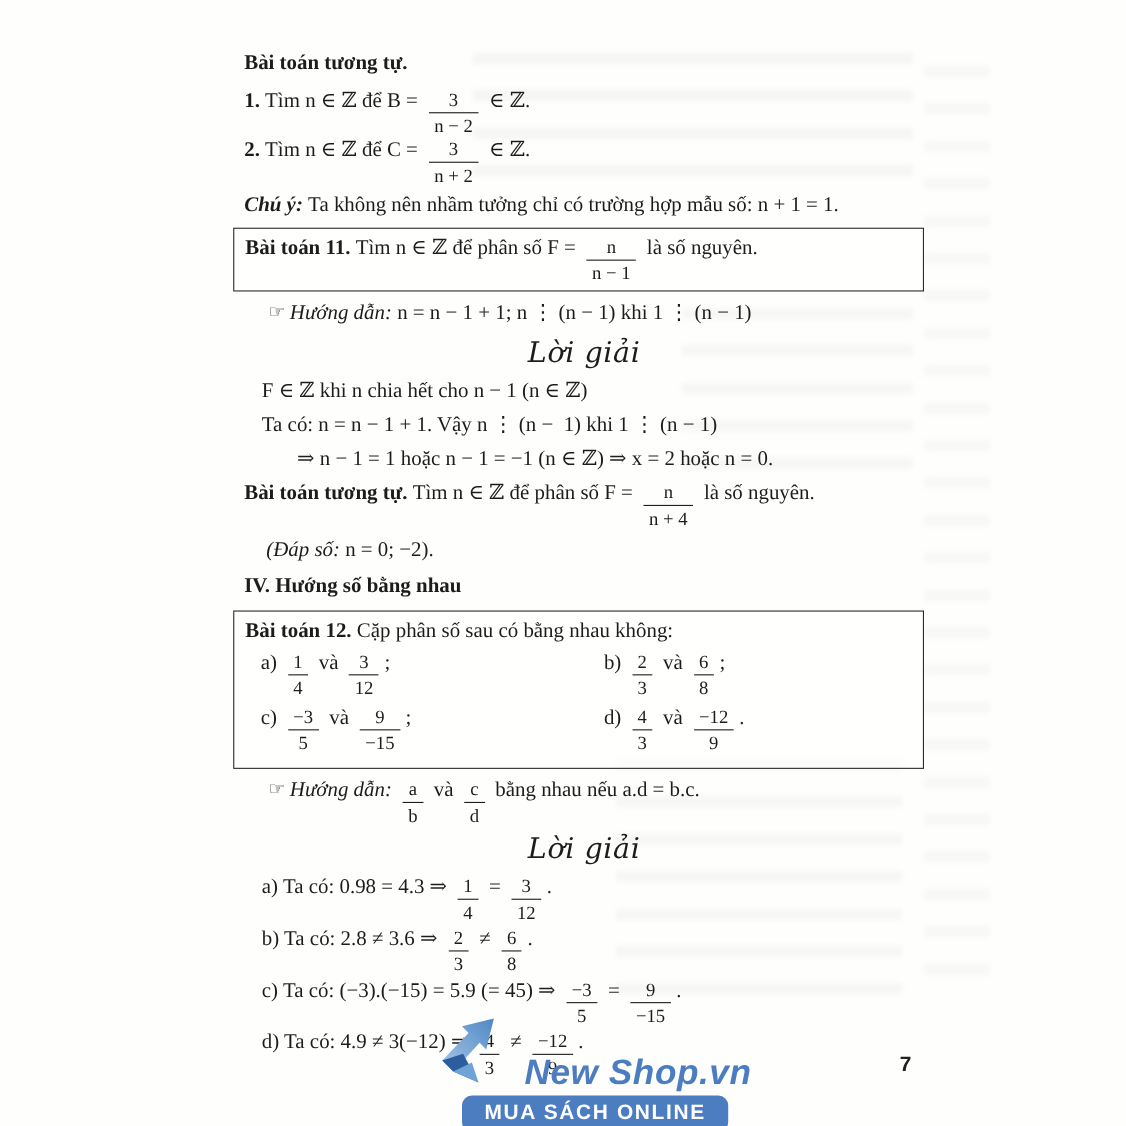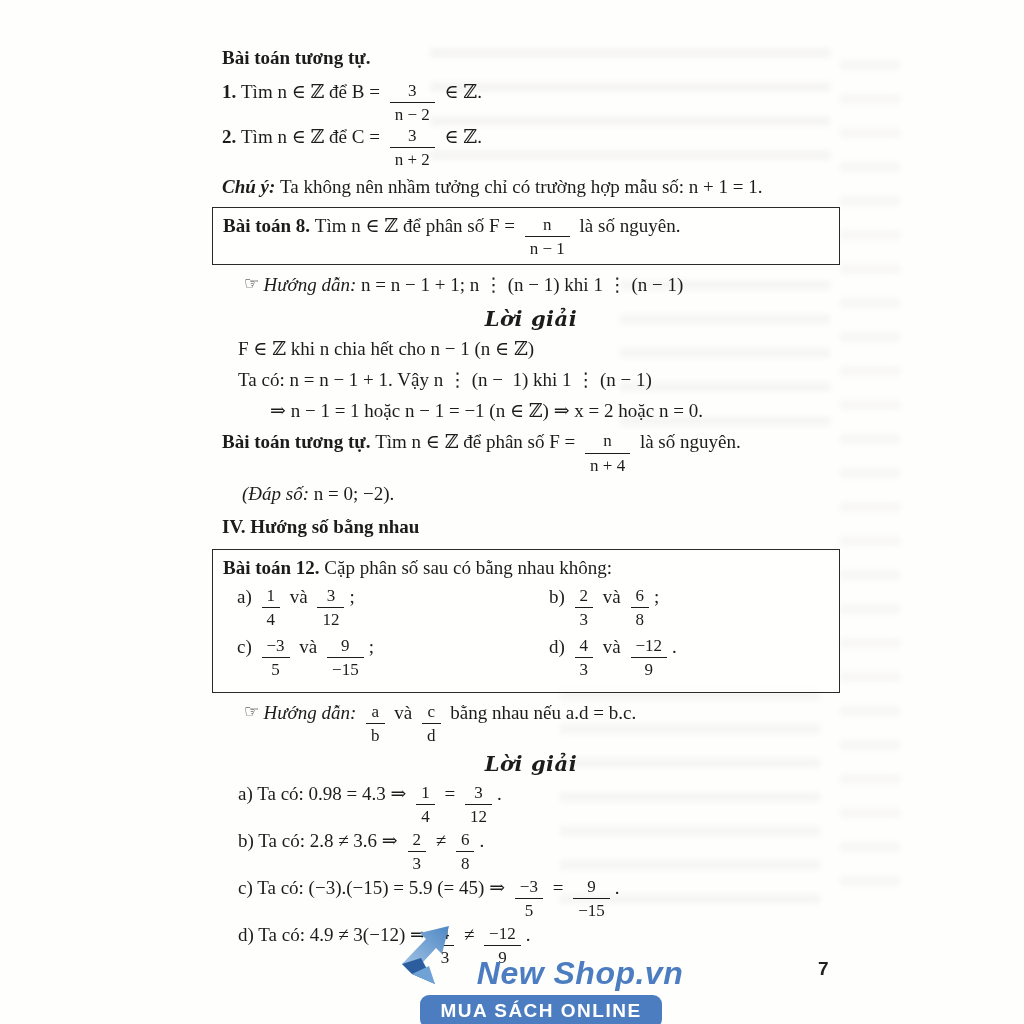--- a/index.html
+++ b/index.html
@@ -31,21 +31,21 @@
   .row.center{justify-content:center;margin:5px 0;}
   .row.guide{padding-left:22px;}
   .row.ind1{padding-left:16px;margin:5px 0;}
   .row.ind2{padding-left:48px;margin:5px 0;}
   .row.sol{min-height:46px;padding-left:16px;margin:1px 0;}
   .row.answer{padding-left:20px;margin:7px 0;}
 
   .t.b{font-weight:bold;}
   .t.i{font-style:italic;}
   .t.bi{font-weight:bold;font-style:italic;}
-  .t.script{font-style:italic;font-weight:bold;font-family:"DejaVu Serif",serif;font-size:21px;letter-spacing:.5px;}
+  .t.script{font-style:italic;font-weight:normal;font-family:"DejaVu Serif",serif;font-size:26px;letter-spacing:.5px;}
   .t.hand{font-style:normal;font-size:17px;}
 
   .frac{display:inline-flex;flex-direction:column;align-items:stretch;text-align:center;
     vertical-align:middle;margin:0 5px;font-size:17px;line-height:1.12;}
   .frac .num{display:block;padding:1px 5px 2px;border-bottom:1.4px solid #1c1c1c;}
   .frac .den{display:block;padding:2px 5px 0;}
 
   .pbox{border:1.6px solid #2a2a2a;margin:4px 0 8px -10px;padding:3px 10px;background:rgba(255,255,255,.6);}
   .pbox .row{margin:3px 0;}
   .grid2{display:grid;grid-template-columns:312px 1fr;padding:0 0 4px 14px;}
@@ -82,21 +82,21 @@
   <div class="bleed b2"></div>
   <div class="bleed b3"></div>
   <div class="bleed b4"></div>
 
   <div class="content">
       <div class="row head"><span class="t b">Bài toán tương tự.</span></div>
       <div class="row frac-row"><span class="t b">1. </span><span class="t">Tìm n ∈ ℤ để B = </span><span class="frac"><span class="num">3</span><span class="den">n − 2</span></span><span class="t"> ∈ ℤ.</span></div>
       <div class="row frac-row"><span class="t b">2. </span><span class="t">Tìm n ∈ ℤ để C = </span><span class="frac"><span class="num">3</span><span class="den">n + 2</span></span><span class="t"> ∈ ℤ.</span></div>
       <div class="row"><span class="t bi">Chú ý: </span><span class="t">Ta không nên nhầm tưởng chỉ có trường hợp mẫu số: n + 1 = 1.</span></div>
       <div class="pbox">
-        <div class="row frac-row"><span class="t b">Bài toán 8. </span><span class="t">Tìm n ∈ ℤ để phân số F = </span><span class="frac"><span class="num">n</span><span class="den">n − 1</span></span><span class="t"> là số nguyên.</span></div>
+        <div class="row frac-row"><span class="t b">Bài toán 11. </span><span class="t">Tìm n ∈ ℤ để phân số F = </span><span class="frac"><span class="num">n</span><span class="den">n − 1</span></span><span class="t"> là số nguyên.</span></div>
       </div>
       <div class="row guide"><span class="t hand">☞ </span><span class="t i">Hướng dẫn:</span><span class="t"> n = n − 1 + 1; n ⋮ (n − 1) khi 1 ⋮ (n − 1)</span></div>
       <div class="row center"><span class="t script">Lời giải</span></div>
       <div class="row ind1"><span class="t">F ∈ ℤ khi n chia hết cho n − 1 (n ∈ ℤ)</span></div>
       <div class="row ind1"><span class="t">Ta có: n = n − 1 + 1. Vậy n ⋮ (n −  1) khi 1 ⋮ (n − 1)</span></div>
       <div class="row ind2"><span class="t">⇒ n − 1 = 1 hoặc n − 1 = −1 (n ∈ ℤ) ⇒ x = 2 hoặc n = 0.</span></div>
       <div class="row frac-row"><span class="t b">Bài toán tương tự. </span><span class="t">Tìm n ∈ ℤ để phân số F = </span><span class="frac"><span class="num">n</span><span class="den">n + 4</span></span><span class="t"> là số nguyên.</span></div>
       <div class="row answer"><span class="t i">(Đáp số:</span><span class="t"> n = 0; −2).</span></div>
       <div class="row head"><span class="t b">IV. Hướng số bằng nhau</span></div>
       <div class="pbox">

